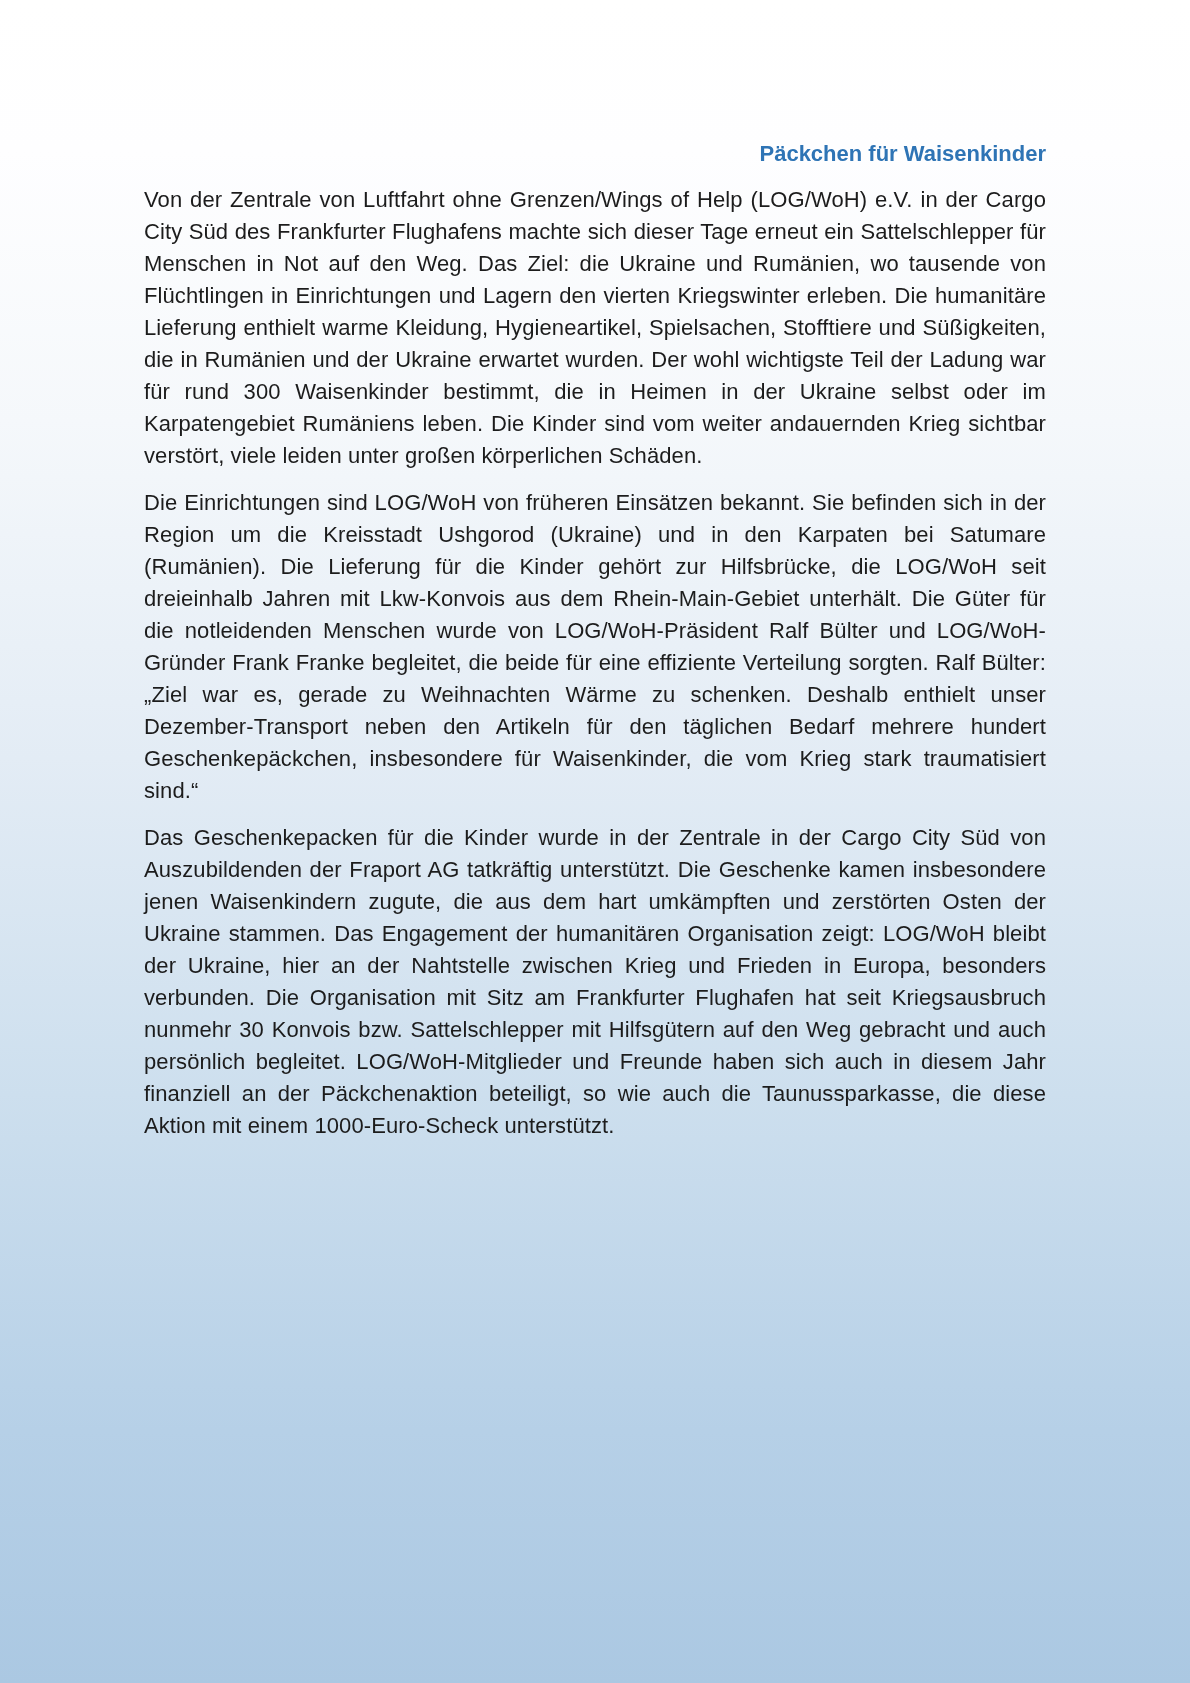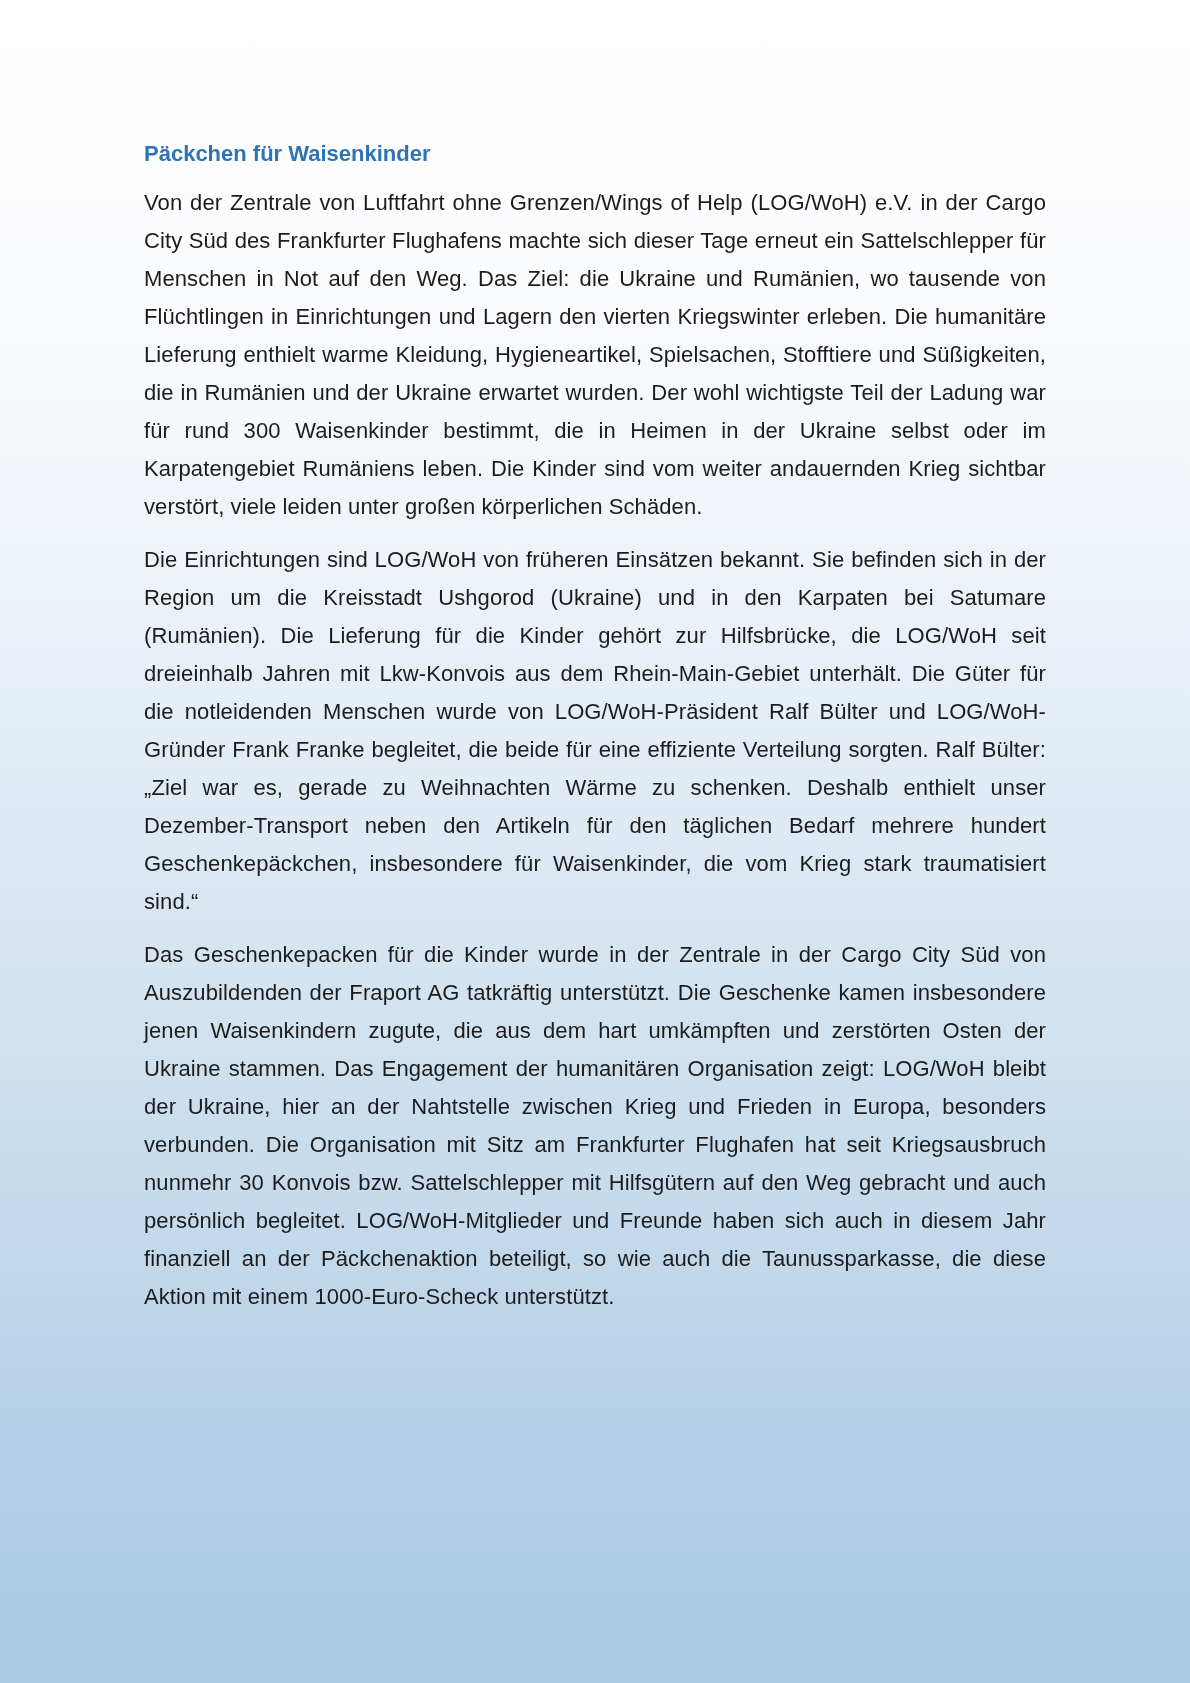--- a/index.html
+++ b/index.html
@@ -24,27 +24,27 @@
   .page {
     width: 1190px;
     height: 1683px;
     padding: 139px 144px 0 144px;
   }
   .doc-title {
     margin: 0 0 16px 0;
     font-size: 22px;
     line-height: 29px;
     font-weight: bold;
-    text-align: left;
+    text-align: right;
     color: var(--heading, #2E74B5);
   }
   .doc-para {
     margin: 0 0 15px 0;
     font-size: 22px;
-    line-height: 38px;
+    line-height: 32px;
     text-align: justify;
     color: var(--body_text, #1c1c1c);
     letter-spacing: 0.1px;
   }
 </style>
 </head>
 <body>
 
 <div class="page">
   <h1 class="doc-title">Päckchen für Waisenkinder</h1>

